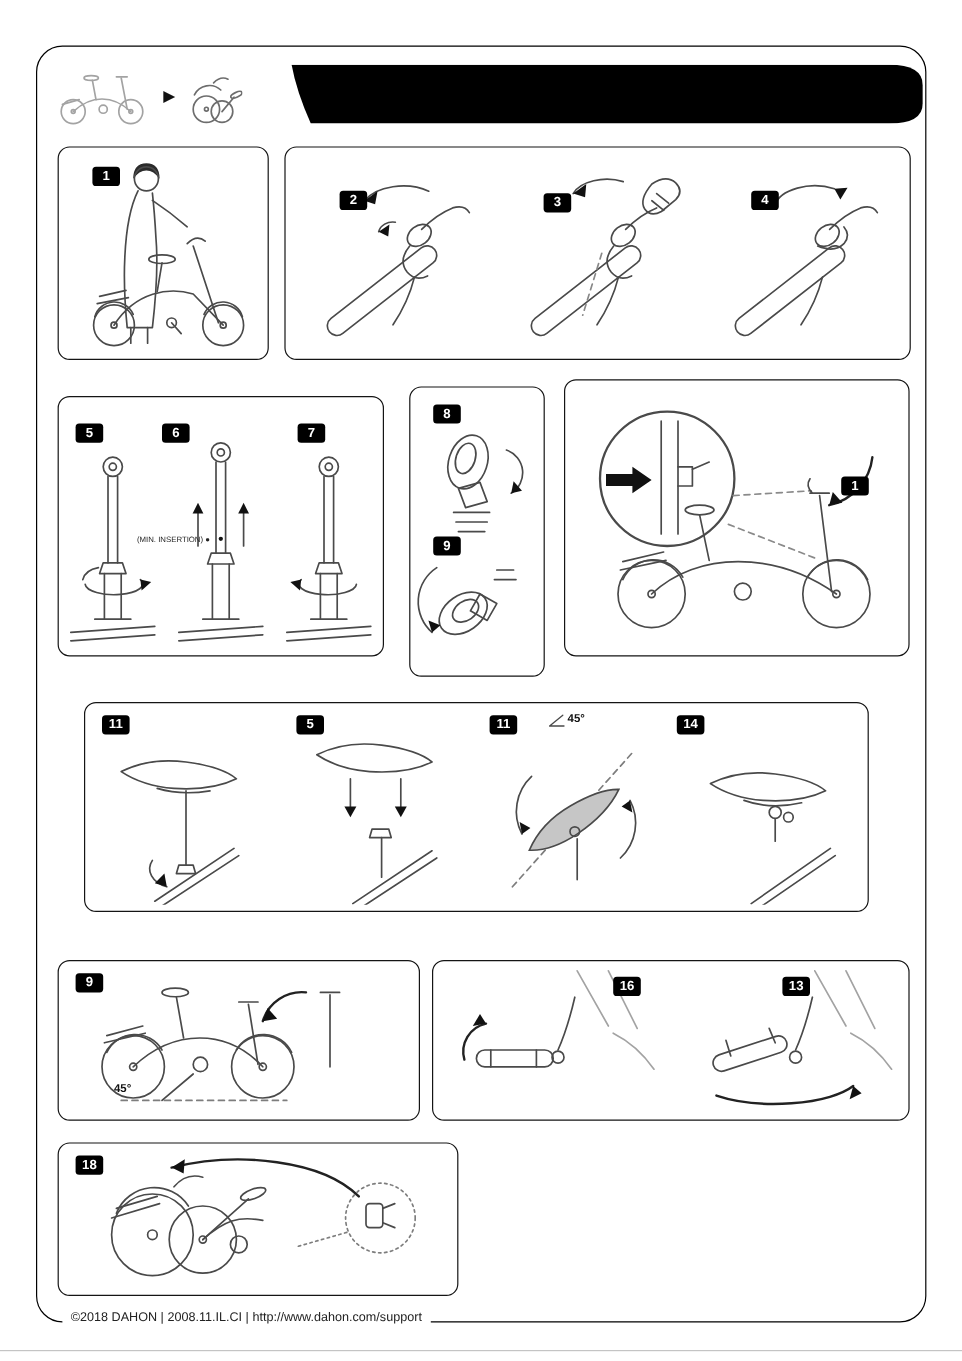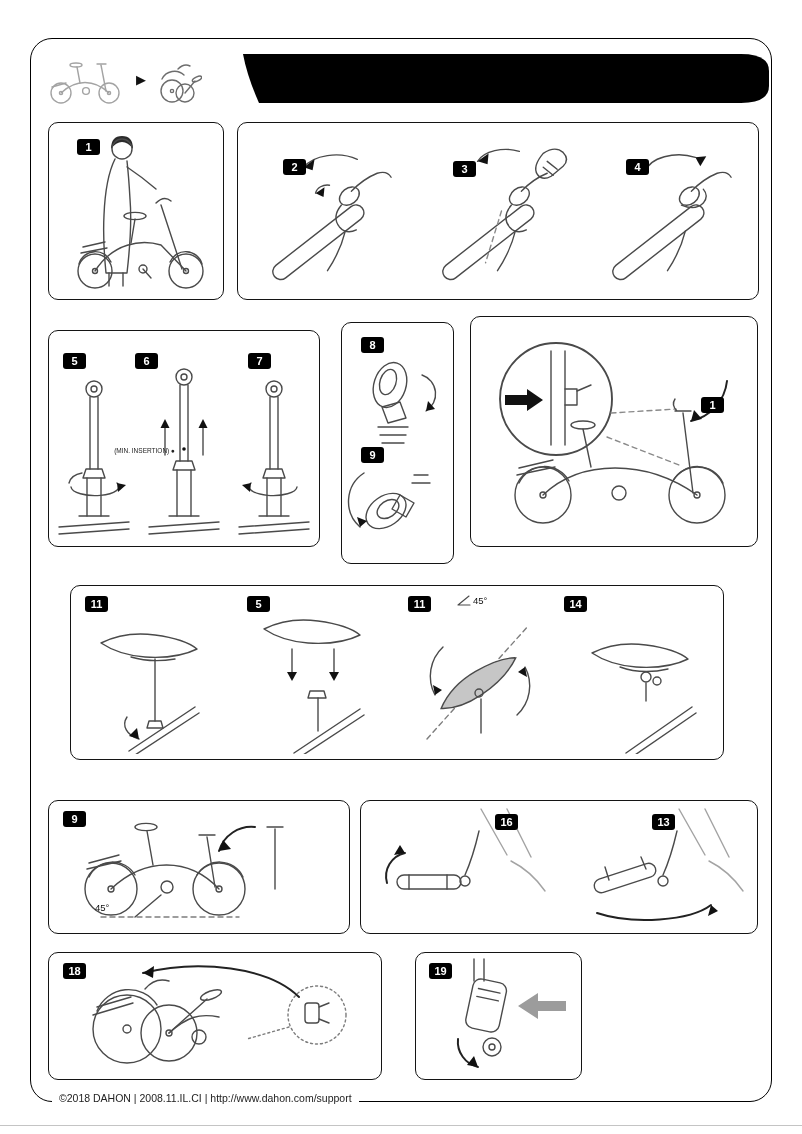--- a/index.html
+++ b/index.html
@@ -24,22 +24,22 @@
   .brand{position:absolute;right:22px;top:0;height:49px;display:flex;align-items:center;
          color:#fff;font-weight:bold;font-size:27px;letter-spacing:7px;}
   .brand .seg{line-height:1;}
   .brand .dotp{letter-spacing:0;font-size:20px;margin-left:2px;}
   .wheel-o{margin:0 6px 0 -1px;}
   .mini-bikes{position:absolute;left:46px;top:52px;width:180px;height:54px;display:flex;
               align-items:center;gap:8px;}
   .tri{font-size:13px;color:#111;line-height:1;}
   .min-insertion{position:absolute;left:48px;top:116px;width:78px;text-align:right;
                  font-size:6.5px;color:#222;z-index:2;}
-  .angle-label{position:absolute;display:flex;align-items:center;gap:2px;font-size:9.5px;
-               font-weight:normal;color:#111;z-index:2;}
+  .angle-label{position:absolute;display:flex;align-items:flex-start;gap:2px;font-size:9.5px;
+               font-weight:bold;color:#111;z-index:2;}
   .footer{position:absolute;left:52px;top:1092px;background:#fff;padding:0 7px;
           font-size:10.5px;color:#222;z-index:4;white-space:nowrap;}
   .scan-edge{position:absolute;left:0;top:1125px;width:802px;height:1px;background:#c4c4c4;}
 </style>
 </head>
 <body>
 
 <div class="sheet">
   <div class="page-border"></div>
   <div class="scan-edge"></div>
@@ -347,21 +347,21 @@
         <path d="M226,28 V88 M218,26 h16"></path>
       </g>
       <path class="ln2" d="M206,26 A34,34 0 0 0 170,50"></path>
       <path class="fill-ink" d="M170,50 l4,-11 l8,9 z"></path>
       <path class="ln dash" d="M52,116 H190" style="stroke:#7d7d7d"></path>
       <path class="ln" d="M86,116 L112,94"></path>
     </svg>
   </section>
 
   <section class="panel" style="left:360px;top:800px;width:396px;height:132px">
-    <span class="badge" style="left:134px;top:13px">16</span>
+    <span class="badge" style="left:150px;top:13px">16</span>
     <span class="badge" style="left:291px;top:13px">13</span>
 
     <svg class="sub" style="left:0;top:0" width="198" height="132" viewBox="0 0 198 132">
       <g class="ln lt">
         <path d="M120,8 L146,54 M146,8 L170,56"></path>
         <path d="M150,60 q20,10 34,30"></path>
       </g>
       <g class="ln">
         <path d="M118,30 q-6,26 -14,44"></path>
         <circle cx="104" cy="80" r="5"></circle>
@@ -408,32 +408,15 @@
       <path class="fill-ink" d="M94,20 l11,-7 l-1,12 z"></path>
       <circle class="ln dot" cx="268" cy="62" r="29" style="stroke:#7d7d7d"></circle>
       <g class="ln">
         <rect x="256" y="50" width="14" height="20" rx="3"></rect>
         <path d="M270,54 l10,-4 M270,66 l10,4"></path>
       </g>
       <path class="ln dot" d="M240,74 L198,86" style="stroke:#7d7d7d"></path>
     </svg>
   </section>
 
-  <section class="panel" style="left:415px;top:952px;width:165px;height:126px">
-    <span class="badge" style="left:13px;top:10px">19</span>
-    <svg class="sub" style="left:0;top:0" width="165" height="126" viewBox="0 0 165 126">
-      <g class="ln">
-        <path d="M58,6 V28 M68,6 V28"></path>
-        <g transform="rotate(12 72 58)">
-          <rect x="52" y="28" width="34" height="50" rx="8"></rect>
-          <path d="M58,38 h22 M58,46 h22"></path>
-        </g>
-        <circle cx="76" cy="94" r="9"></circle>
-          <circle cx="76" cy="94" r="3"></circle>
-      </g>
-      <path d="M150,48 h-28 v-8 l-20,13 l20,13 v-8 h28 z" fill="#9c9c9c" stroke="none"></path>
-      <path class="ln2" d="M42,86 A26,26 0 0 0 62,114"></path>
-      <path class="fill-ink" d="M62,114 l-11,-2 l7,-9 z"></path>
-    </svg>
-  </section>
 
   <div class="footer">©2018 DAHON | 2008.11.IL.CI | http://www.dahon.com/support</div>
 </div>
 
 </body></html>

